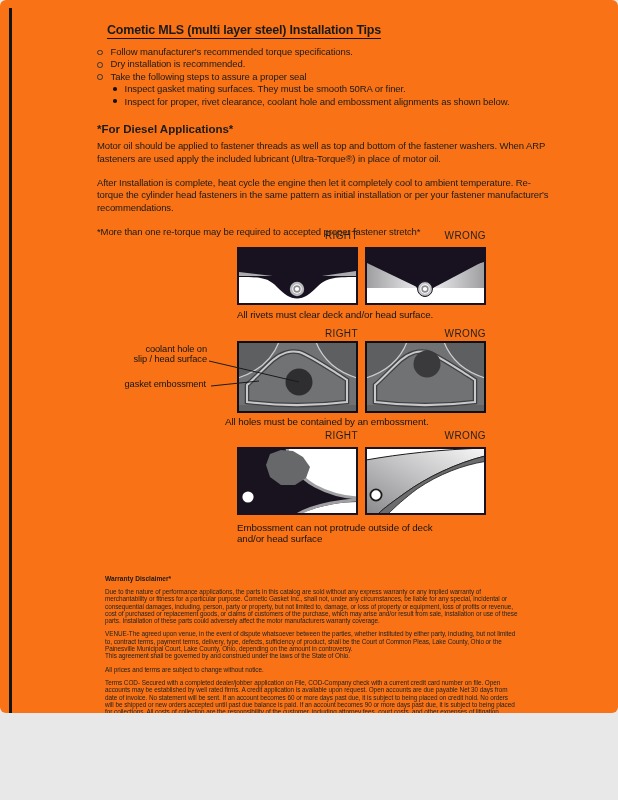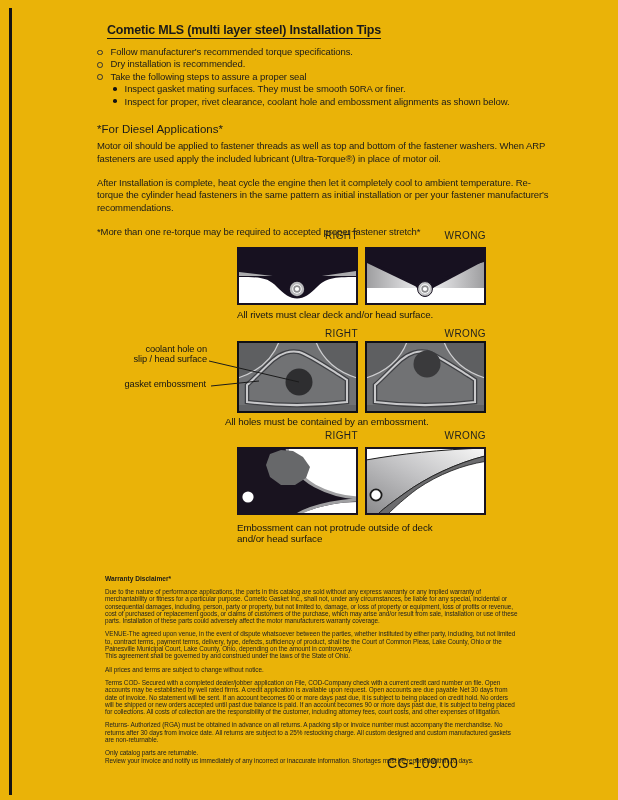--- a/index.html
+++ b/index.html
@@ -1,29 +1,29 @@
 <!DOCTYPE html>
 <html><head>
 <meta charset="utf-8">
 <style>
   html,body{margin:0;padding:0;background:#e8e8e8;}
-  .page{position:relative;width:618px;height:800px;background:#eab308;overflow:hidden;
-        font-family:"Liberation Sans","DejaVu Sans",sans-serif;color:#1a1a1a;}
+  .page{position:relative;width:618px;height:713px;background:#f97316;overflow:hidden;
+        font-family:"Liberation Sans","DejaVu Sans",sans-serif;color:#1a1a1a;border-radius:6px;}
   .abs{position:absolute;}
   .edge-line{position:absolute;left:9px;top:8px;width:2.5px;height:787px;background:#141414;}
 
   
   .content{position:absolute;left:97px;top:20px;width:462px;}
   .title{display:inline-block;margin:0 0 7px 10px;font-size:12.5px;font-weight:bold;letter-spacing:-0.2px;
          border-bottom:1.6px solid #141414;padding-bottom:1px;}
   .b-row{display:flex;gap:8px;font-size:9.5px;line-height:12.4px;letter-spacing:-0.1px;}
   .b-row.sub{margin-left:16px;}
   .om{flex:0 0 auto;width:3.6px;height:3.6px;border:1px solid #333;border-radius:50%;margin-top:3.6px;}
   .dm{flex:0 0 auto;width:3.6px;height:3.6px;background:#141414;border-radius:50%;margin-top:3.8px;}
-  .diesel-h{margin:15px 0 5px 0;font-size:11.5px;font-weight:normal;}
+  .diesel-h{margin:15px 0 5px 0;font-size:11.5px;font-weight:bold;}
   .para{margin:0 0 11px 0;width:452px;font-size:9.5px;line-height:12.8px;letter-spacing:-0.1px;}
   .note{margin:0;font-size:9.5px;letter-spacing:-0.1px;}
 
   
   .dlabel{width:121px;text-align:right;font-size:10px;letter-spacing:0.4px;color:#1f1f1f;}
   .dcap{font-size:9.8px;letter-spacing:-0.1px;color:#141414;}
   .ann{font-size:9.3px;letter-spacing:-0.1px;text-align:right;width:112px;color:#141414;}
   svg{display:block;}
 
   

